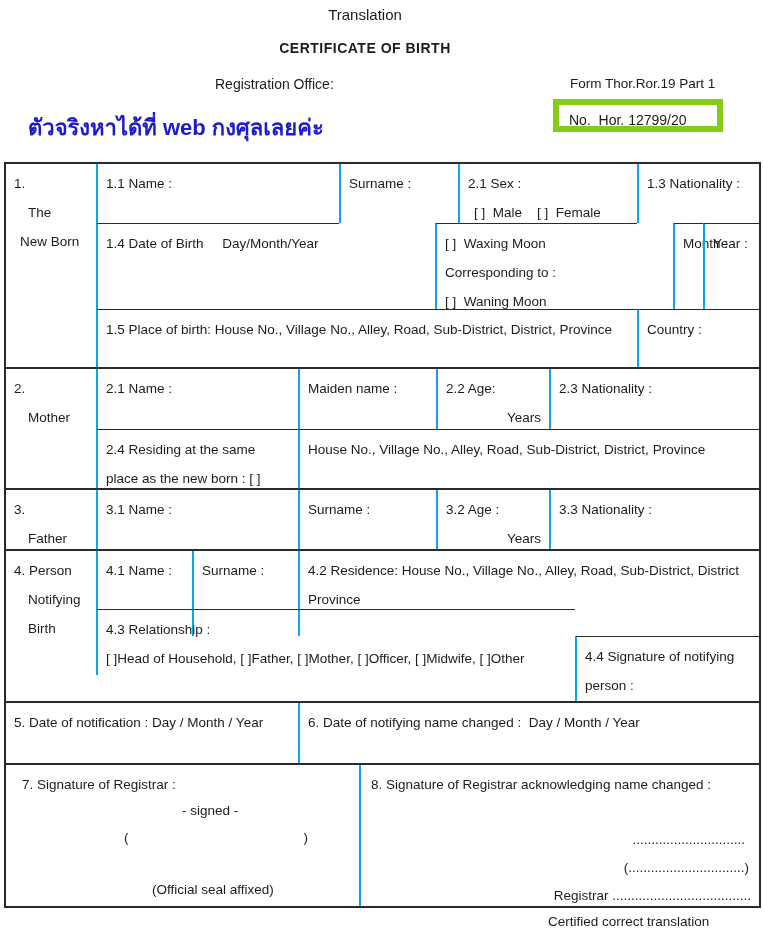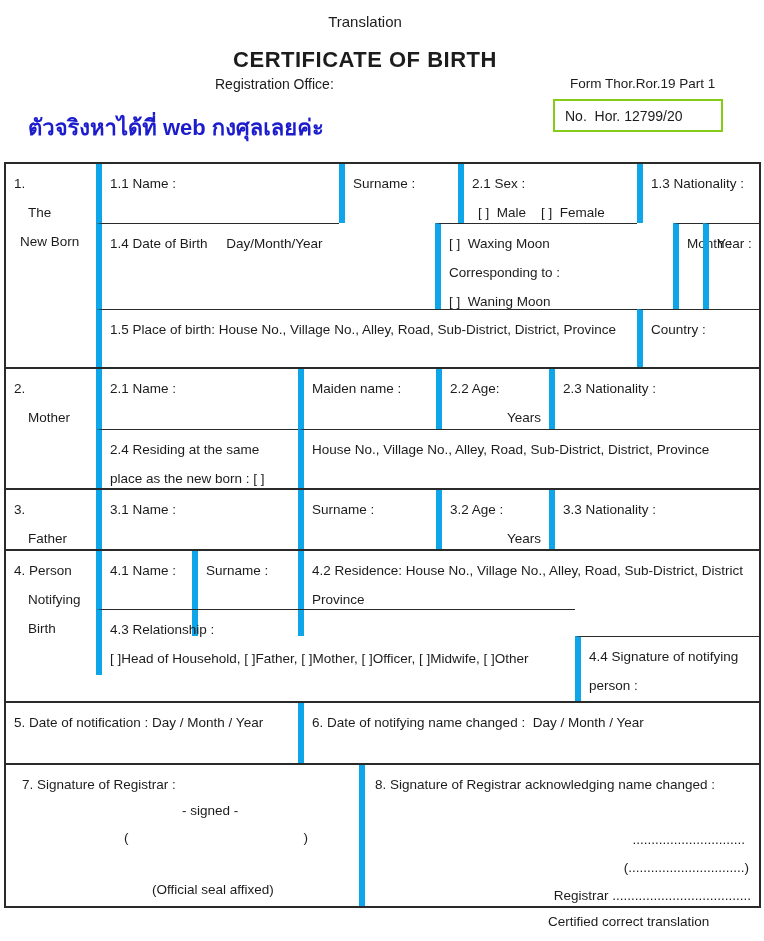--- a/index.html
+++ b/index.html
@@ -1,29 +1,29 @@
 <!DOCTYPE html>
 <html><head>
 <meta charset="utf-8">
 <style>
   html,body{margin:0;padding:0;background:#ffffff;}
   .page{position:relative;width:764px;height:941px;background:#fff;overflow:hidden;
         font-family:"Liberation Sans","DejaVu Sans",sans-serif;color:#1c1c1c;}
   .abs{position:absolute;}
-  .hdr-center{left:0;width:730px;text-align:center;margin-top:7px;}
+  .hdr-center{left:0;width:730px;text-align:center;}
   .t-translation{top:6px;font-size:15px;}
-  .t-title{top:40px;font-size:22px;font-weight:600;letter-spacing:.5px;}
+  .t-title{top:40px;font-size:14px;font-weight:600;letter-spacing:.5px;}
   .t-regoffice{left:215px;top:76px;font-size:14px;}
   .t-formref{left:570px;top:76px;font-size:13.5px;}
-  .no-box{left:553px;top:99px;width:170px;height:33px;border:2px solid #84cc16;
+  .no-box{left:553px;top:99px;width:170px;height:33px;border:6px solid #84cc16;
           box-sizing:border-box;font-size:14px;line-height:30px;padding-left:10px;}
   .thai-note{left:28px;top:110px;font-size:22px;font-weight:600;color:#1c1ccd;}
   .tbl{position:absolute;left:4px;top:162px;width:757px;height:746px;
        border:2px solid #2a2a2a;box-sizing:border-box;}
-  .cell{position:absolute;box-sizing:border-box;border-left:6px solid #0ea5e9;
+  .cell{position:absolute;box-sizing:border-box;border-left:2px solid #0ea5e9;
         border-top:1px solid #2a2a2a;padding:5px 8px;font-size:13.5px;
         line-height:29px;white-space:nowrap;}
   .nl{border-left:none!important;}
   .nt{border-top:none!important;}
   .thick{position:absolute;left:0;width:100%;height:2px;background:#2a2a2a;}
   .indent1{padding-left:14px;}
   .indent2{padding-left:6px;}
   .right{text-align:right;}
   .hrs{position:absolute;right:8px;bottom:4px;}
   .inner{position:absolute;}

